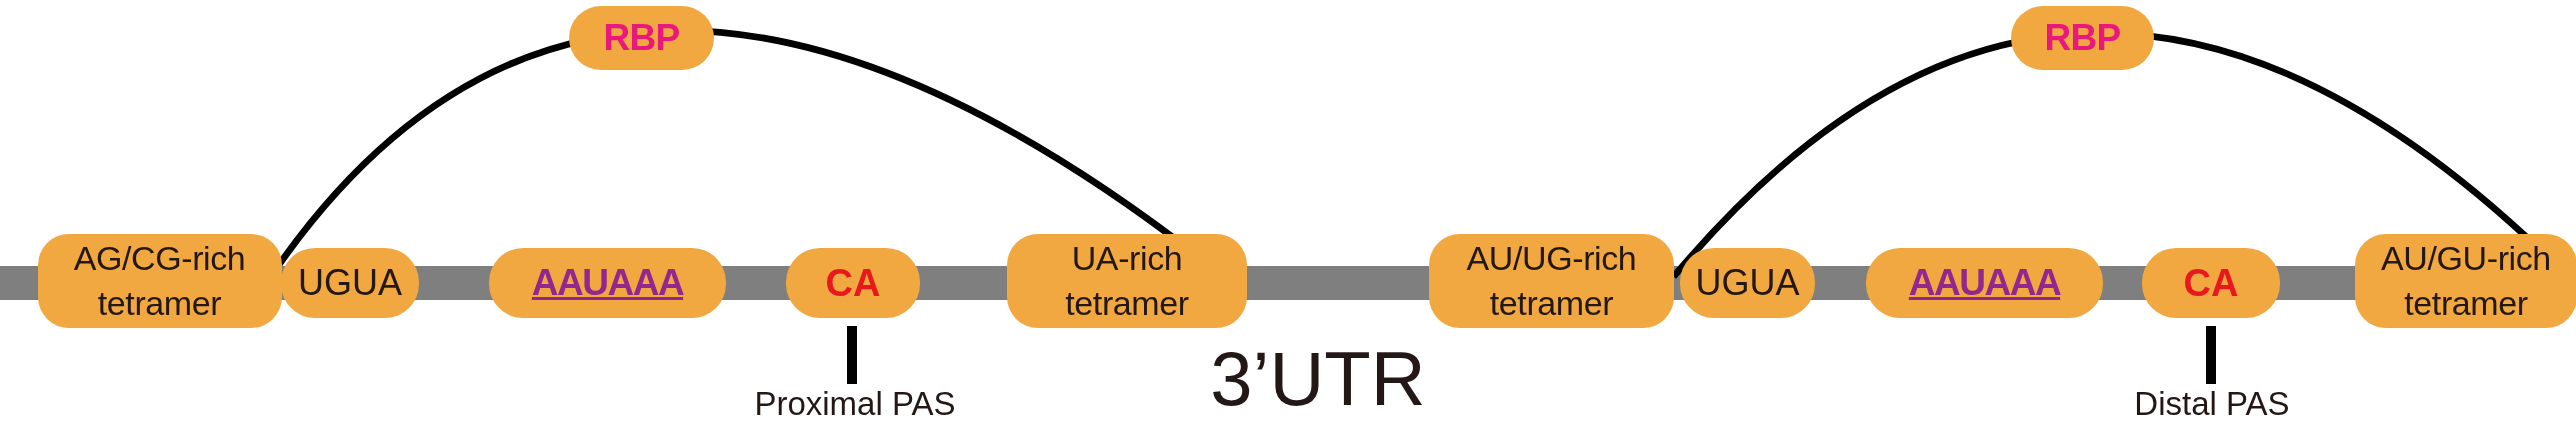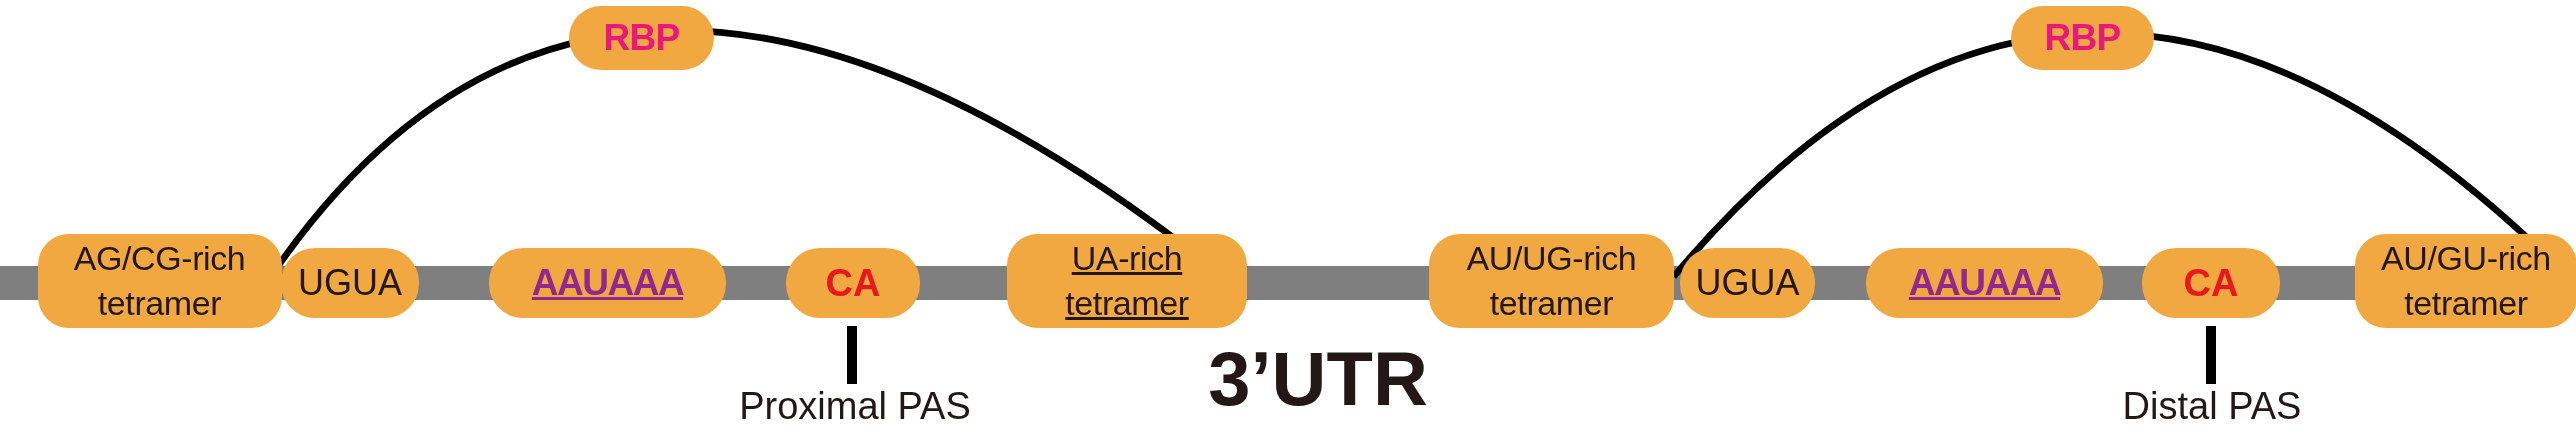--- a/index.html
+++ b/index.html
@@ -52,27 +52,27 @@
     z-index:4;
   }
   .tick{
     position:absolute;top:326px;width:9.7px;height:58px;
     background:#000;z-index:3;
   }
   .pas-label{
     position:absolute;top:385px;
     transform:translateX(-50%);
     white-space:nowrap;
-    font-size:38px;color:var(--ink);
+    font-size:33px;color:var(--ink);
     z-index:3;
   }
   .utr-title{
     position:absolute;top:335px;left:1318px;
     transform:translateX(-50%);
-    font-size:76px;font-weight:bold;
+    font-size:76px;font-weight:normal;
     color:var(--ink);
     white-space:nowrap;
     z-index:3;
   }
 </style>
 </head>
 <body>
 
 <div class="canvas">
 
@@ -93,21 +93,21 @@
   </div>
 
   <div class="el small" style="left:489px;width:237px;">
     <span class="ln txt-purple">AAUAAA</span>
   </div>
 
   <div class="el small" style="left:786px;width:134px;">
     <span class="ln txt-red">CA</span>
   </div>
 
-  <div class="el big" style="left:971px;width:240px;text-decoration:underline;">
+  <div class="el big" style="left:971px;width:240px;">
     <span class="ln">UA-rich</span>
     <span class="ln">tetramer</span>
   </div>
 
   <div class="el big" style="left:1393px;width:245px;">
     <span class="ln">AU/UG-rich</span>
     <span class="ln">tetramer</span>
   </div>
 
   <div class="el small" style="left:1680px;width:135px;">

